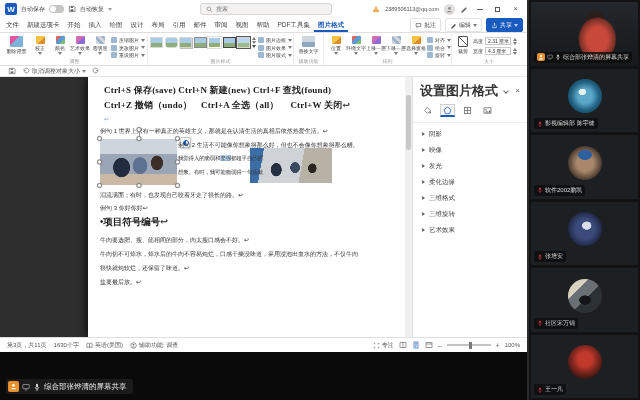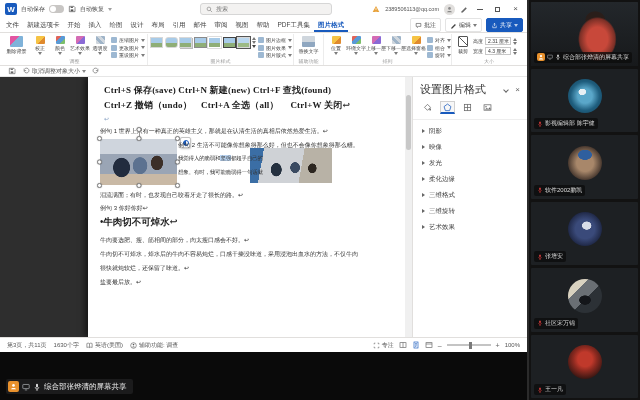--- a/index.html
+++ b/index.html
@@ -102,21 +102,21 @@
 .img1{position:absolute;left:12px;top:62px;width:77px;height:46px;background:radial-gradient(14px 16px at 28% 62%,#222c3e 0 58%,rgba(0,0,0,0) 63%),radial-gradient(12px 14px at 52% 58%,#5c7290 0 58%,rgba(0,0,0,0) 63%),radial-gradient(10px 12px at 74% 52%,#3c2f28 0 58%,rgba(0,0,0,0) 63%),linear-gradient(#cfd5dd 0 32%,#9aa5b5 32% 75%,#c9b9a5 75%)}
 .img2{position:absolute;left:162px;top:71px;width:82px;height:35px;background:radial-gradient(9px 11px at 32% 62%,#24303f 0 58%,rgba(0,0,0,0) 63%),radial-gradient(8px 9px at 55% 56%,#3a4a61 0 58%,rgba(0,0,0,0) 63%),radial-gradient(7px 8px at 76% 58%,#2c2620 0 58%,rgba(0,0,0,0) 63%),linear-gradient(100deg,#3b6ea5 0 16%,#cfd2d6 16% 62%,#b8b2a6 62%)}
 .handle{position:absolute;width:5px;height:5px;border-radius:50%;background:#fff;border:1px solid #8a8a8a;box-shadow:0 0 1px rgba(0,0,0,.5)}
 .stem{position:absolute;left:50%;top:-8px;width:1px;height:8px;background:#9a9a9a}
 .roth{left:50%;top:-12px;transform:translateX(-50%)}
 .lobtn{position:absolute;left:92px;top:60px;width:11px;height:11px;background:#fff;border:1px solid #c4c4c4;border-radius:2px;display:flex;align-items:center;justify-content:center;box-shadow:0 1px 2px rgba(0,0,0,.25)}
 .lo{width:6px;height:6px;border-radius:50%;border:1px solid #185abd;background:linear-gradient(90deg,#185abd 50%,#fff 50%)}
 
 .pane{width:115px;background:#fff;border-left:1px solid #e1dfdd;display:flex;flex-direction:column;flex:none}
 .pane-h{display:flex;align-items:center;padding:5px 7px 2px;gap:3px}
-.pane-title{font-size:11px;font-weight:normal;color:#333;flex:1}
+.pane-title{font-size:13px;font-weight:bold;color:#333;flex:1}
 .chev{width:4px;height:4px;border-right:1px solid #666;border-bottom:1px solid #666;transform:rotate(45deg);margin-right:4px}
 .px{font-size:8px;color:#666;line-height:1}
 .pane-ic{display:flex;gap:5px;padding:2px 7px 5px;border-bottom:1px solid #eee}
 .picn{width:15px;height:13px;display:flex;align-items:center;justify-content:center;color:#666}
 .picn.active{border:1px solid #d0d0d0;border-bottom:2px solid #185abd;background:#f7f7f7;color:#185abd}
 .psecs{padding-top:3px}
 .psec{display:flex;align-items:center;gap:4px;padding:3.5px 9px;color:#444;font-size:6.5px}
 .tri-r{width:0;height:0;border-top:2.5px solid transparent;border-bottom:2.5px solid transparent;border-left:3.5px solid #666}
 
 .statusbar{height:15px;border-top:1px solid #e1dfdd;display:flex;align-items:center;font-size:6px;color:#555;padding:0 7px;gap:7px;background:#fff;flex:none}
@@ -461,21 +461,21 @@
             <div class="lobtn">
                 <span class="lo"></span>
               </div>
             <div class="img2"></div>
 
             <div class="dbody" style="left:90px;top:64px">例句 2 生活不可能像你想象得那么好，但也不会像你想象得那么糟。</div>
             <div class="dbody wrap" style="left:90px;top:78px"><span>我觉得人的脆弱和</span><span class="hl">坚强</span><span>都超乎自己的</span></div>
             <div class="dbody wrap" style="left:90px;top:92px">想象。有时，我可能脆弱得一句话就</div>
             <div class="dbody" style="left:12px;top:114px">泪流满面；有时，也发现自己咬着牙走了很长的路。↩</div>
             <div class="dbody" style="left:12px;top:127px">例句 3 你好你好↩</div>
-            <div class="heading" style="left:12px;top:139px">•牛肉切不可焯水↩</div>
+            <div class="heading" style="left:12px;top:139px">•项目符号编号↩</div>
             <div class="dbody" style="left:12px;top:159px">牛肉要选肥、瘦、筋相间的部分，肉太瘦口感会不好。↩</div>
             <div class="dbody" style="left:12px;top:173px">牛肉切不可焯水，焯水后的牛肉不容易炖烂，口感干柴没味道，采用浸泡出血水的方法，不仅牛肉</div>
             <div class="dbody" style="left:12px;top:187px">很快就炖软烂，还保留了味道。↩</div>
             <div class="dbody" style="left:12px;top:201px">盐要最后放。↩</div>
           </div>
         </div>
         <div class="vscroll">
             <div class="vthumb"></div>
           </div>
 

